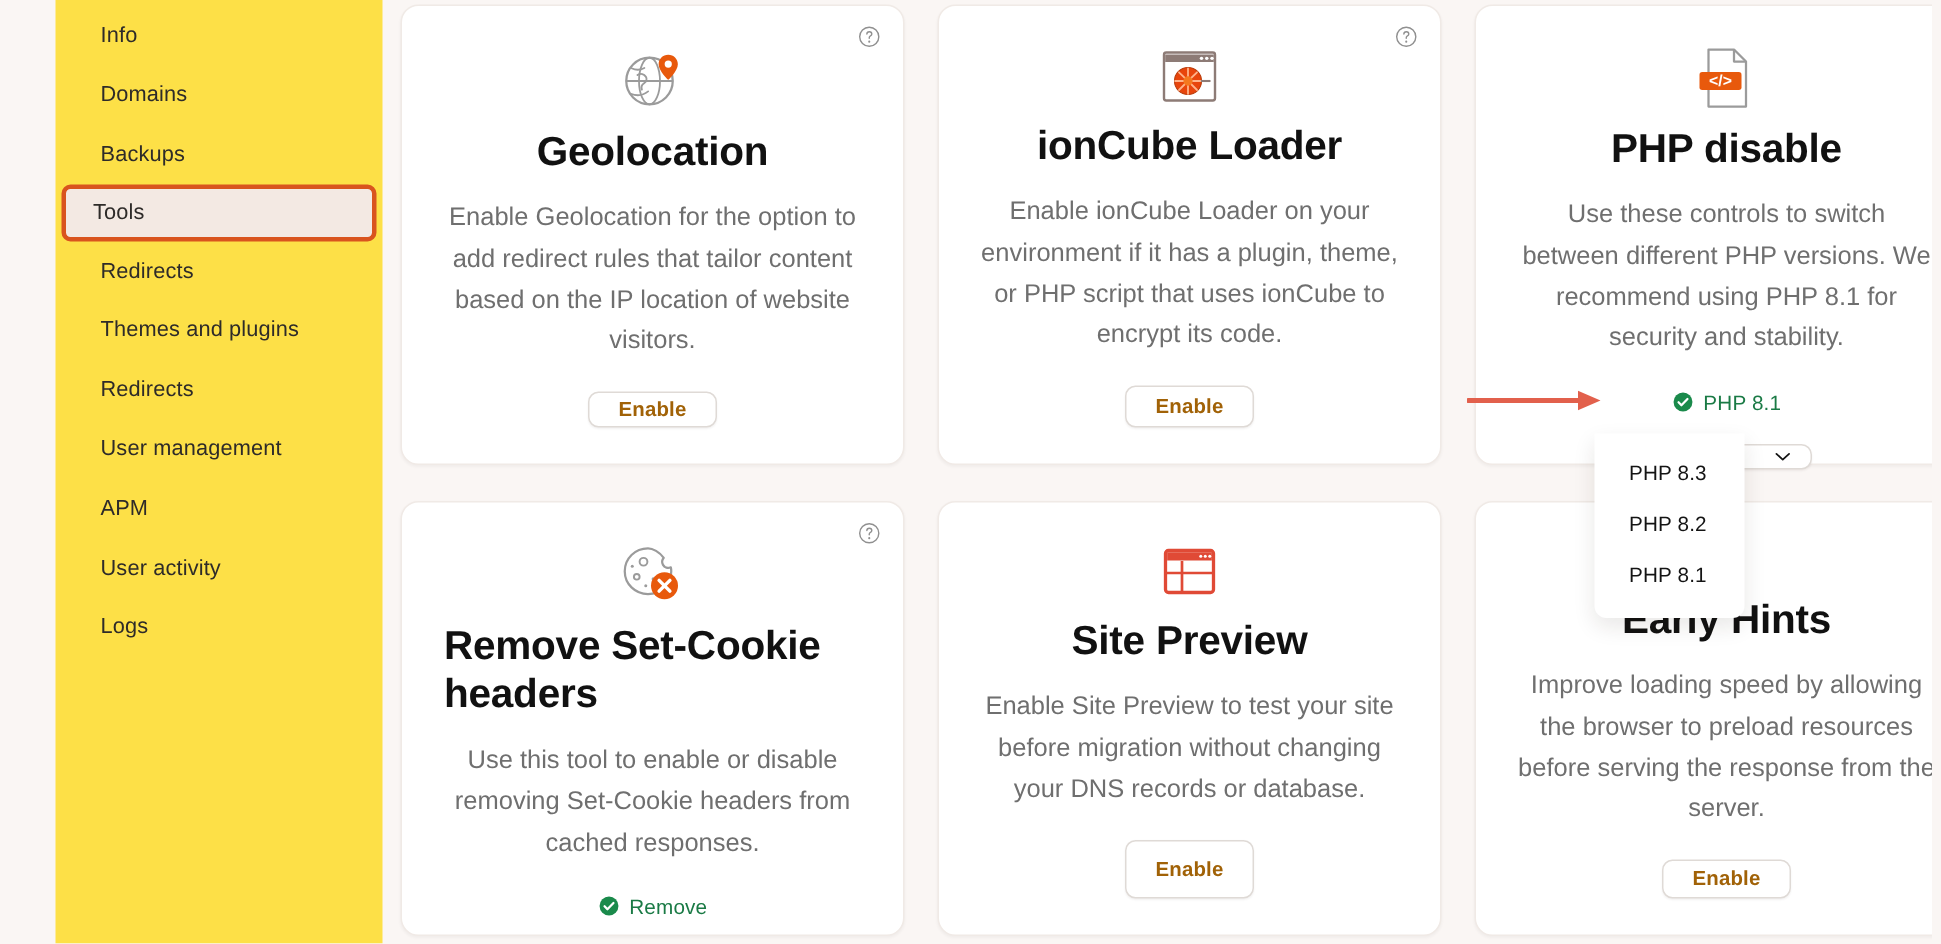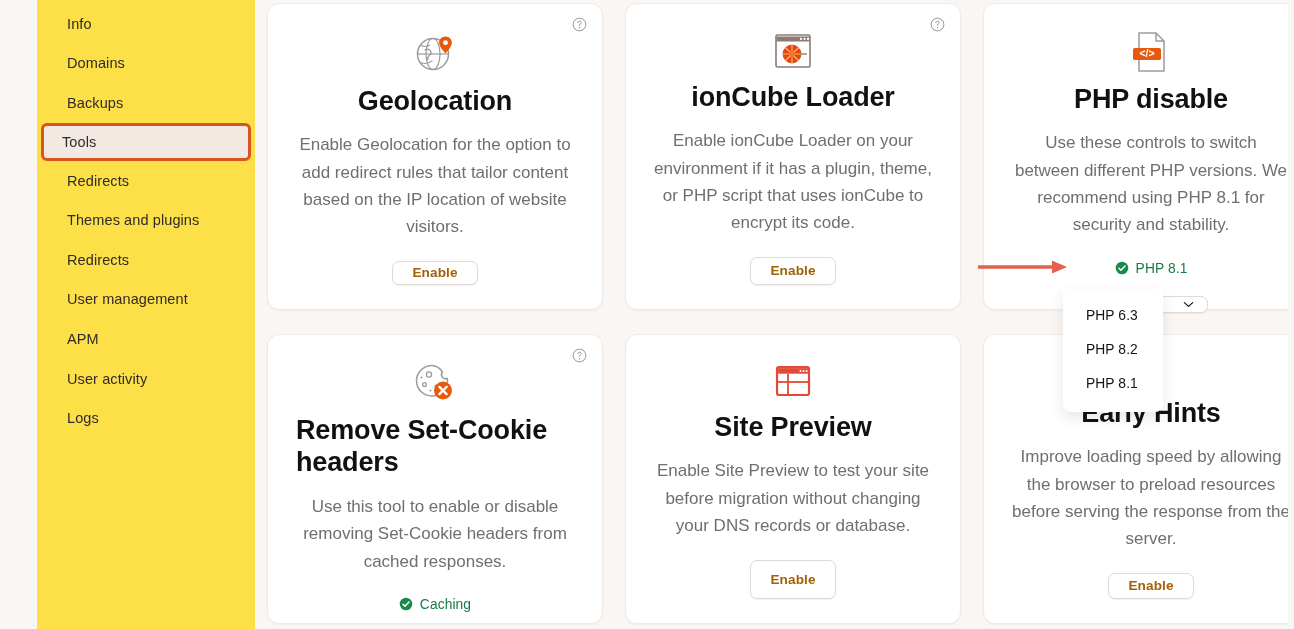--- a/index.html
+++ b/index.html
@@ -372,21 +372,21 @@
         </div>
 
         <h2 class="card-title">Remove Set-Cookie headers</h2>
         <p class="card-desc">Use this tool to enable or disable removing Set-Cookie headers from cached responses.</p>
 
         <div class="status-row">
           <svg class="status-check" viewBox="0 0 16 16">
             <circle cx="8" cy="8" r="7.2" fill="#1a8a4b"></circle>
             <path d="M4.6 8.2l2.2 2.3 4.6-4.8" fill="none" stroke="#ffffff" stroke-width="1.7" stroke-linecap="round" stroke-linejoin="round"></path>
           </svg>
-          <span>Caching</span>
+          <span>Remove</span>
         </div>
 
         <button class="btn">Disable</button>
       </section>
 
       <section class="card row2">
         <div class="card-icon">
           <svg width="42" height="40" viewBox="0 0 42 40">
             <rect x="5" y="5" width="32" height="28" rx="2" fill="#ffffff" stroke="#e04a36" stroke-width="2.2"></rect>
             <path d="M6.1 6.1h29.8v5.6H6.1z" fill="#e04a36"></path>
@@ -416,21 +416,21 @@
         <p class="card-desc">Improve loading speed by allowing the browser to preload resources before serving the response from the server.</p>
         <button class="btn">Enable</button>
       </section>
 
     </div>
   </main>
 
   <div id="right-edge"></div>
 
   <div id="php-dropdown">
-    <div class="dd-item">PHP 6.3</div>
+    <div class="dd-item">PHP 8.3</div>
     <div class="dd-item">PHP 8.2</div>
     <div class="dd-item">PHP 8.1</div>
   </div>
 
   <svg id="arrow-annotation" viewBox="0 0 92 18">
     <line x1="1" y1="9" x2="76" y2="9" stroke="#e2604c" stroke-width="3.4" stroke-linecap="round"></line>
     <path d="M74 2.5L89 9l-15 6.5z" fill="#e2604c"></path>
   </svg>
 
 </div>

